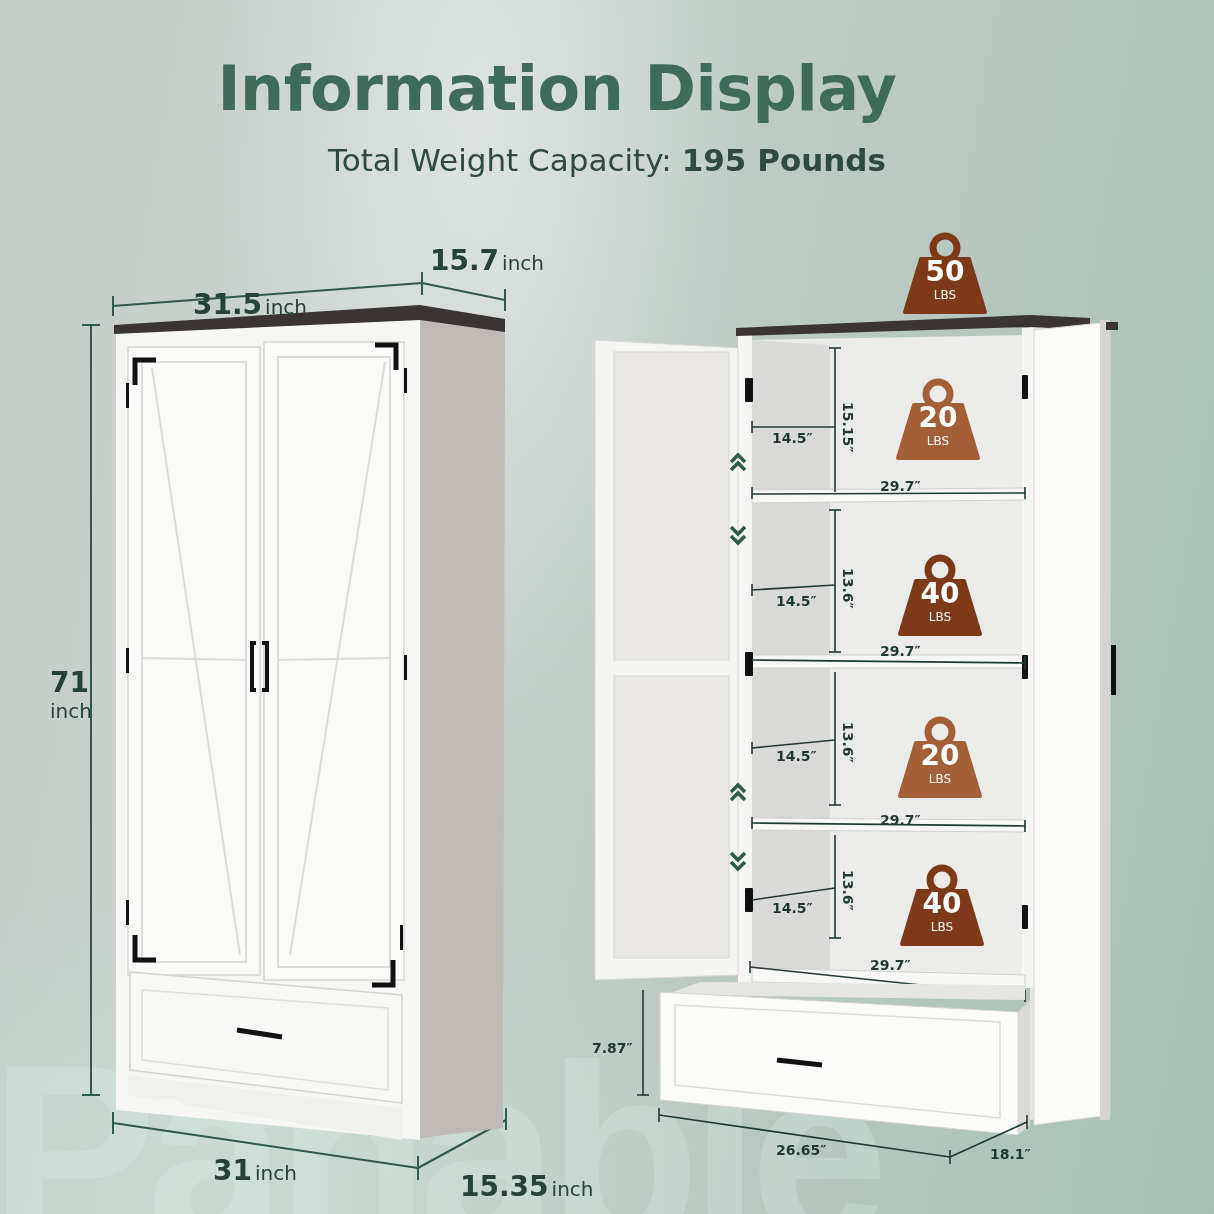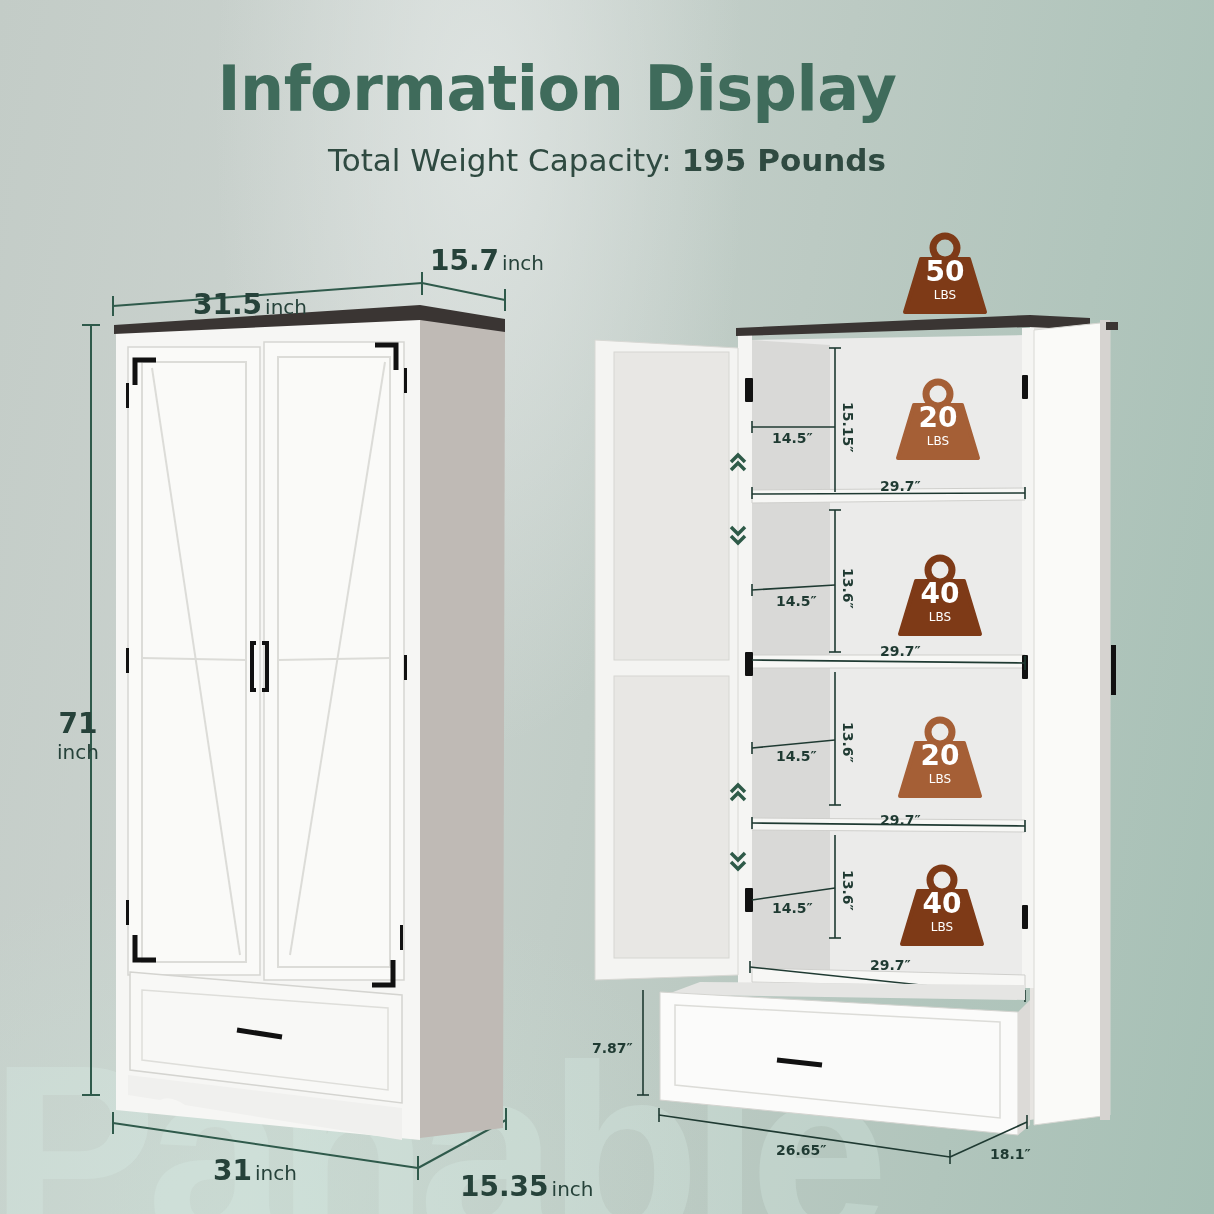--- a/index.html
+++ b/index.html
@@ -98,21 +98,21 @@
 
   <path d="M128,1075 L402,1108 L402,1140 L185,1105 Q170,1095 160,1100 L128,1095 Z" fill="#f0f0ee"></path>
 </svg>
 
 <div class="abs dim" style="left:193px;top:252px;margin-top:36px;">
   <span class="num">31.5</span><span class="unit">inch</span>
 </div>
 <div class="abs dim" style="left:430px;top:244px;text-align:right;">
   <span class="num">15.7</span><span class="unit">inch</span>
 </div>
-<div class="abs dim" style="left:50px;top:666px;text-align:center;width:56px;margin-top:41px;">
+<div class="abs dim" style="left:50px;top:666px;width:56px;">
   <div class="num">71</div>
   <div class="unit" style="margin:0">inch</div>
 </div>
 <div class="abs dim" style="left:205px;top:1154px;margin-left:8px;">
   <span class="num">31</span><span class="unit">inch</span>
 </div>
 <div class="abs dim" style="left:460px;top:1154px;margin-top:16px;">
   <span class="num">15.35</span><span class="unit">inch</span>
 </div>
 

